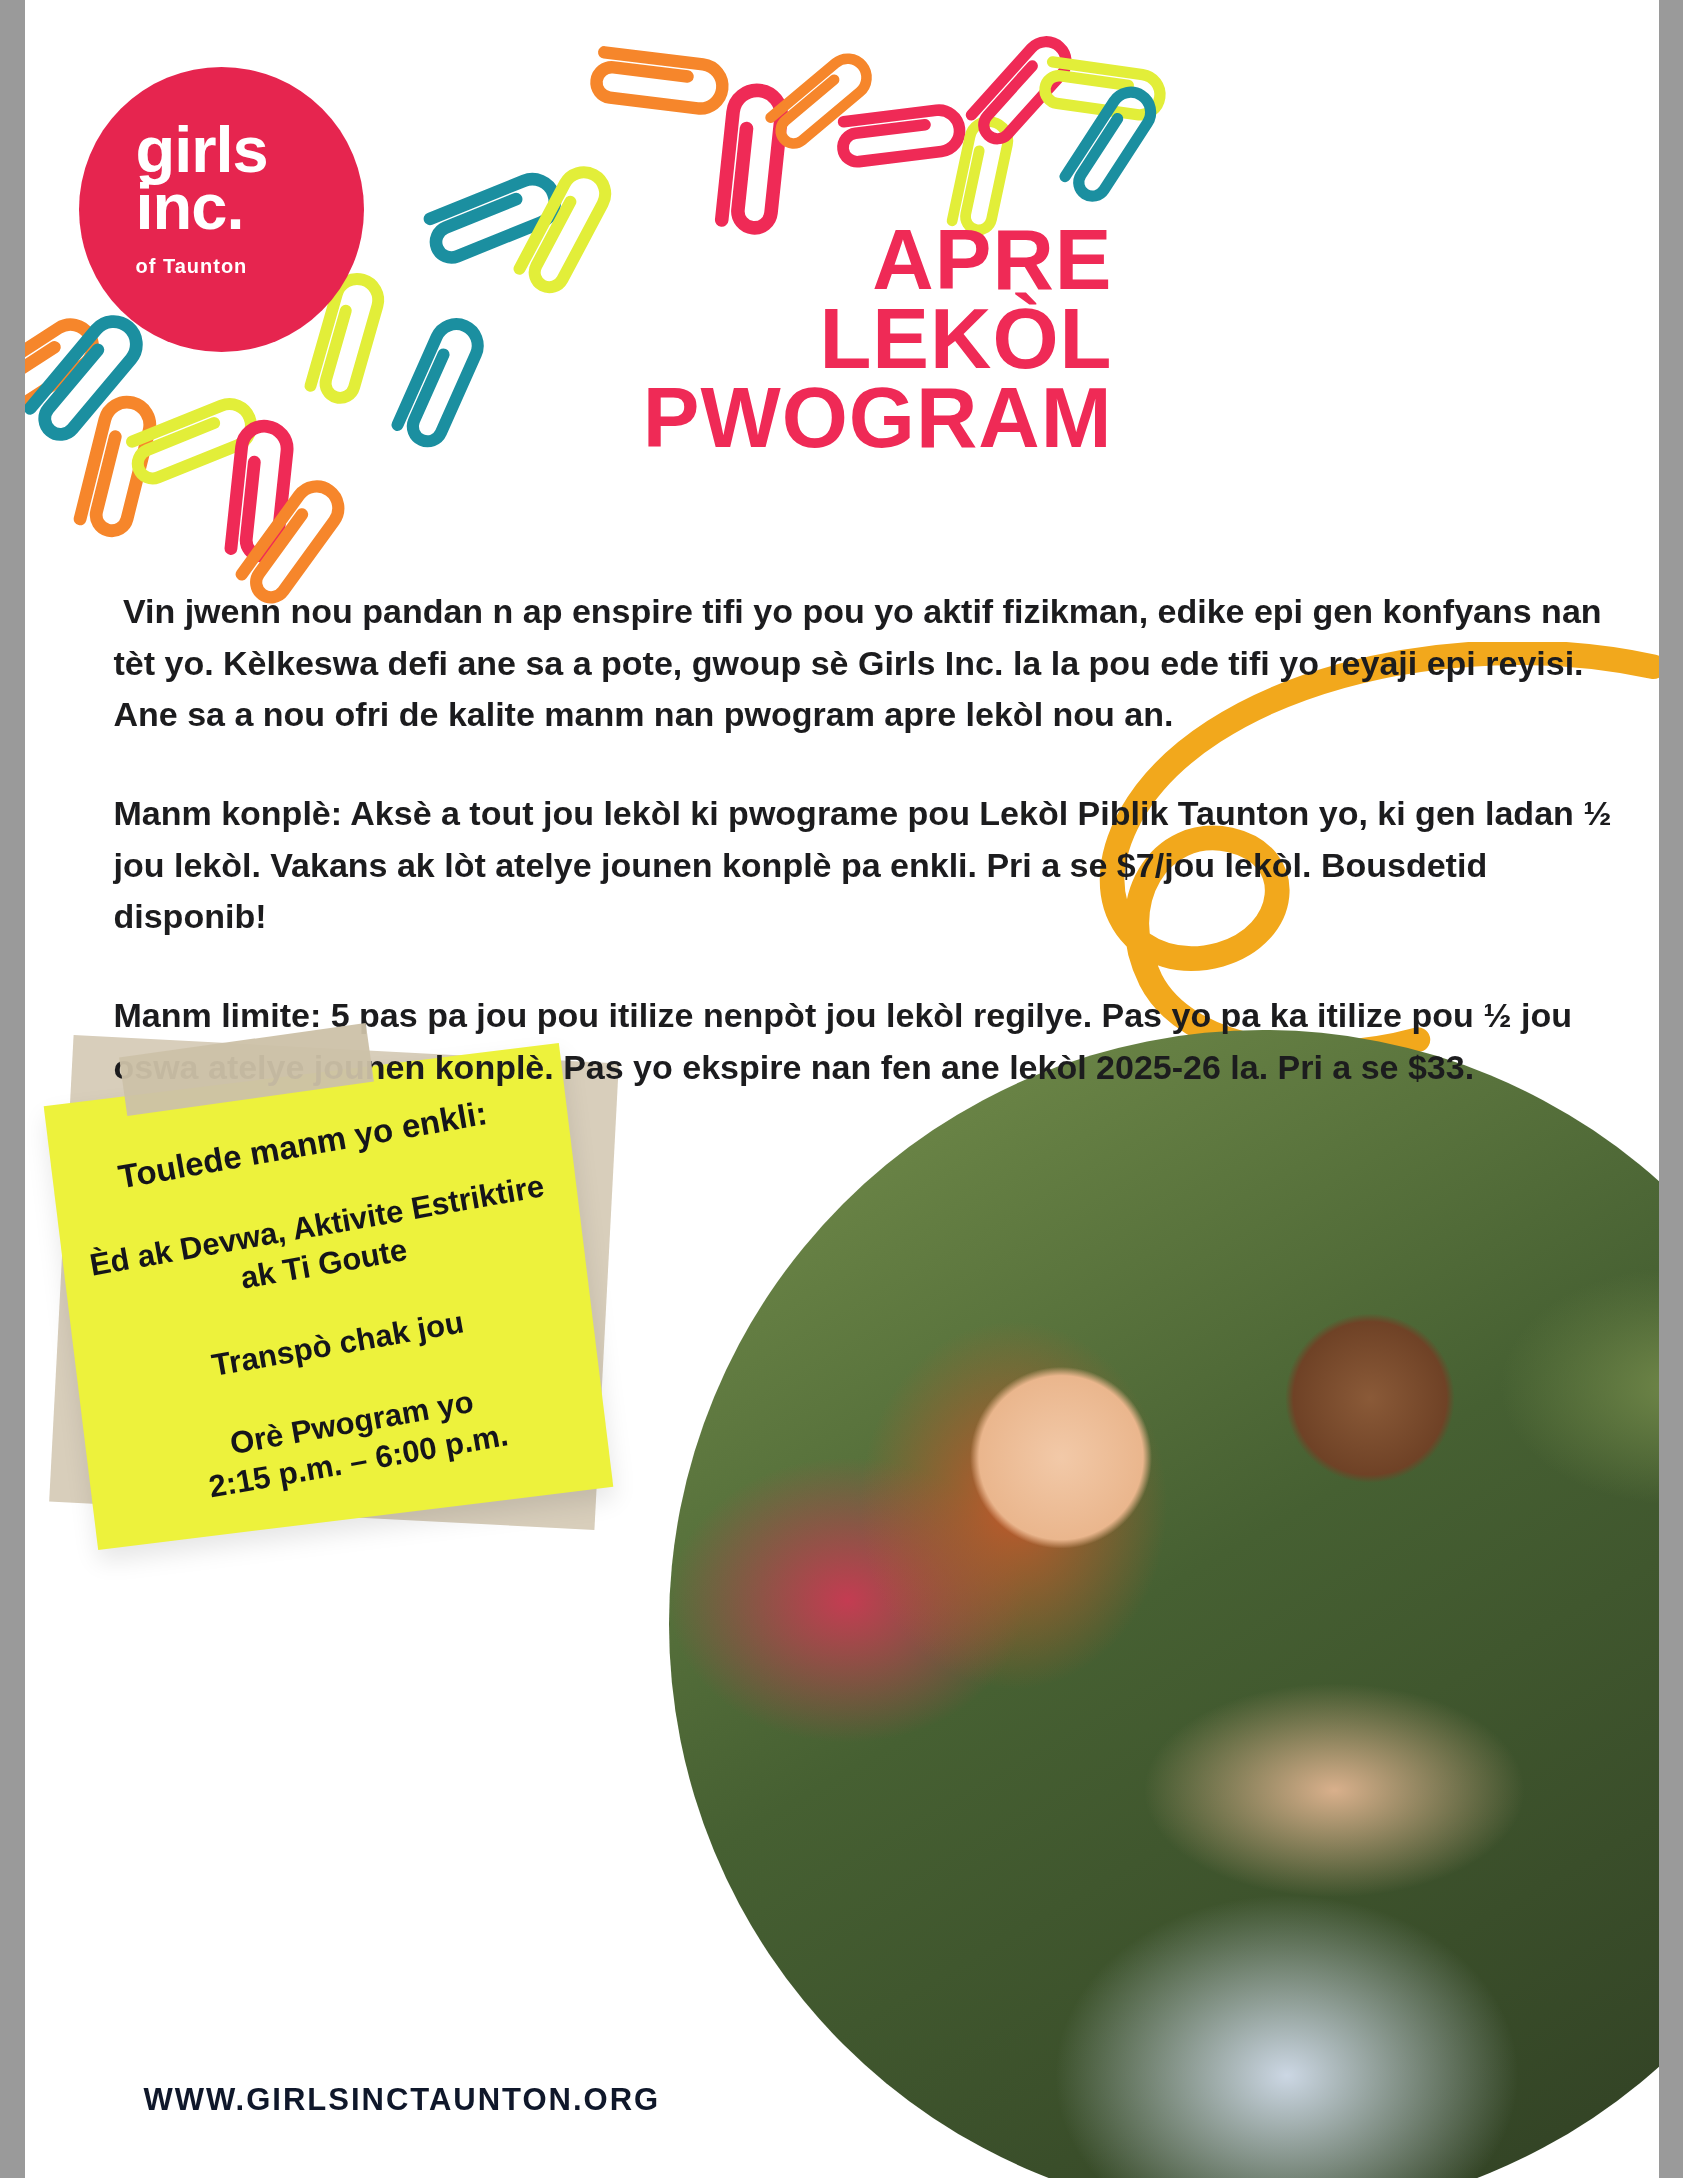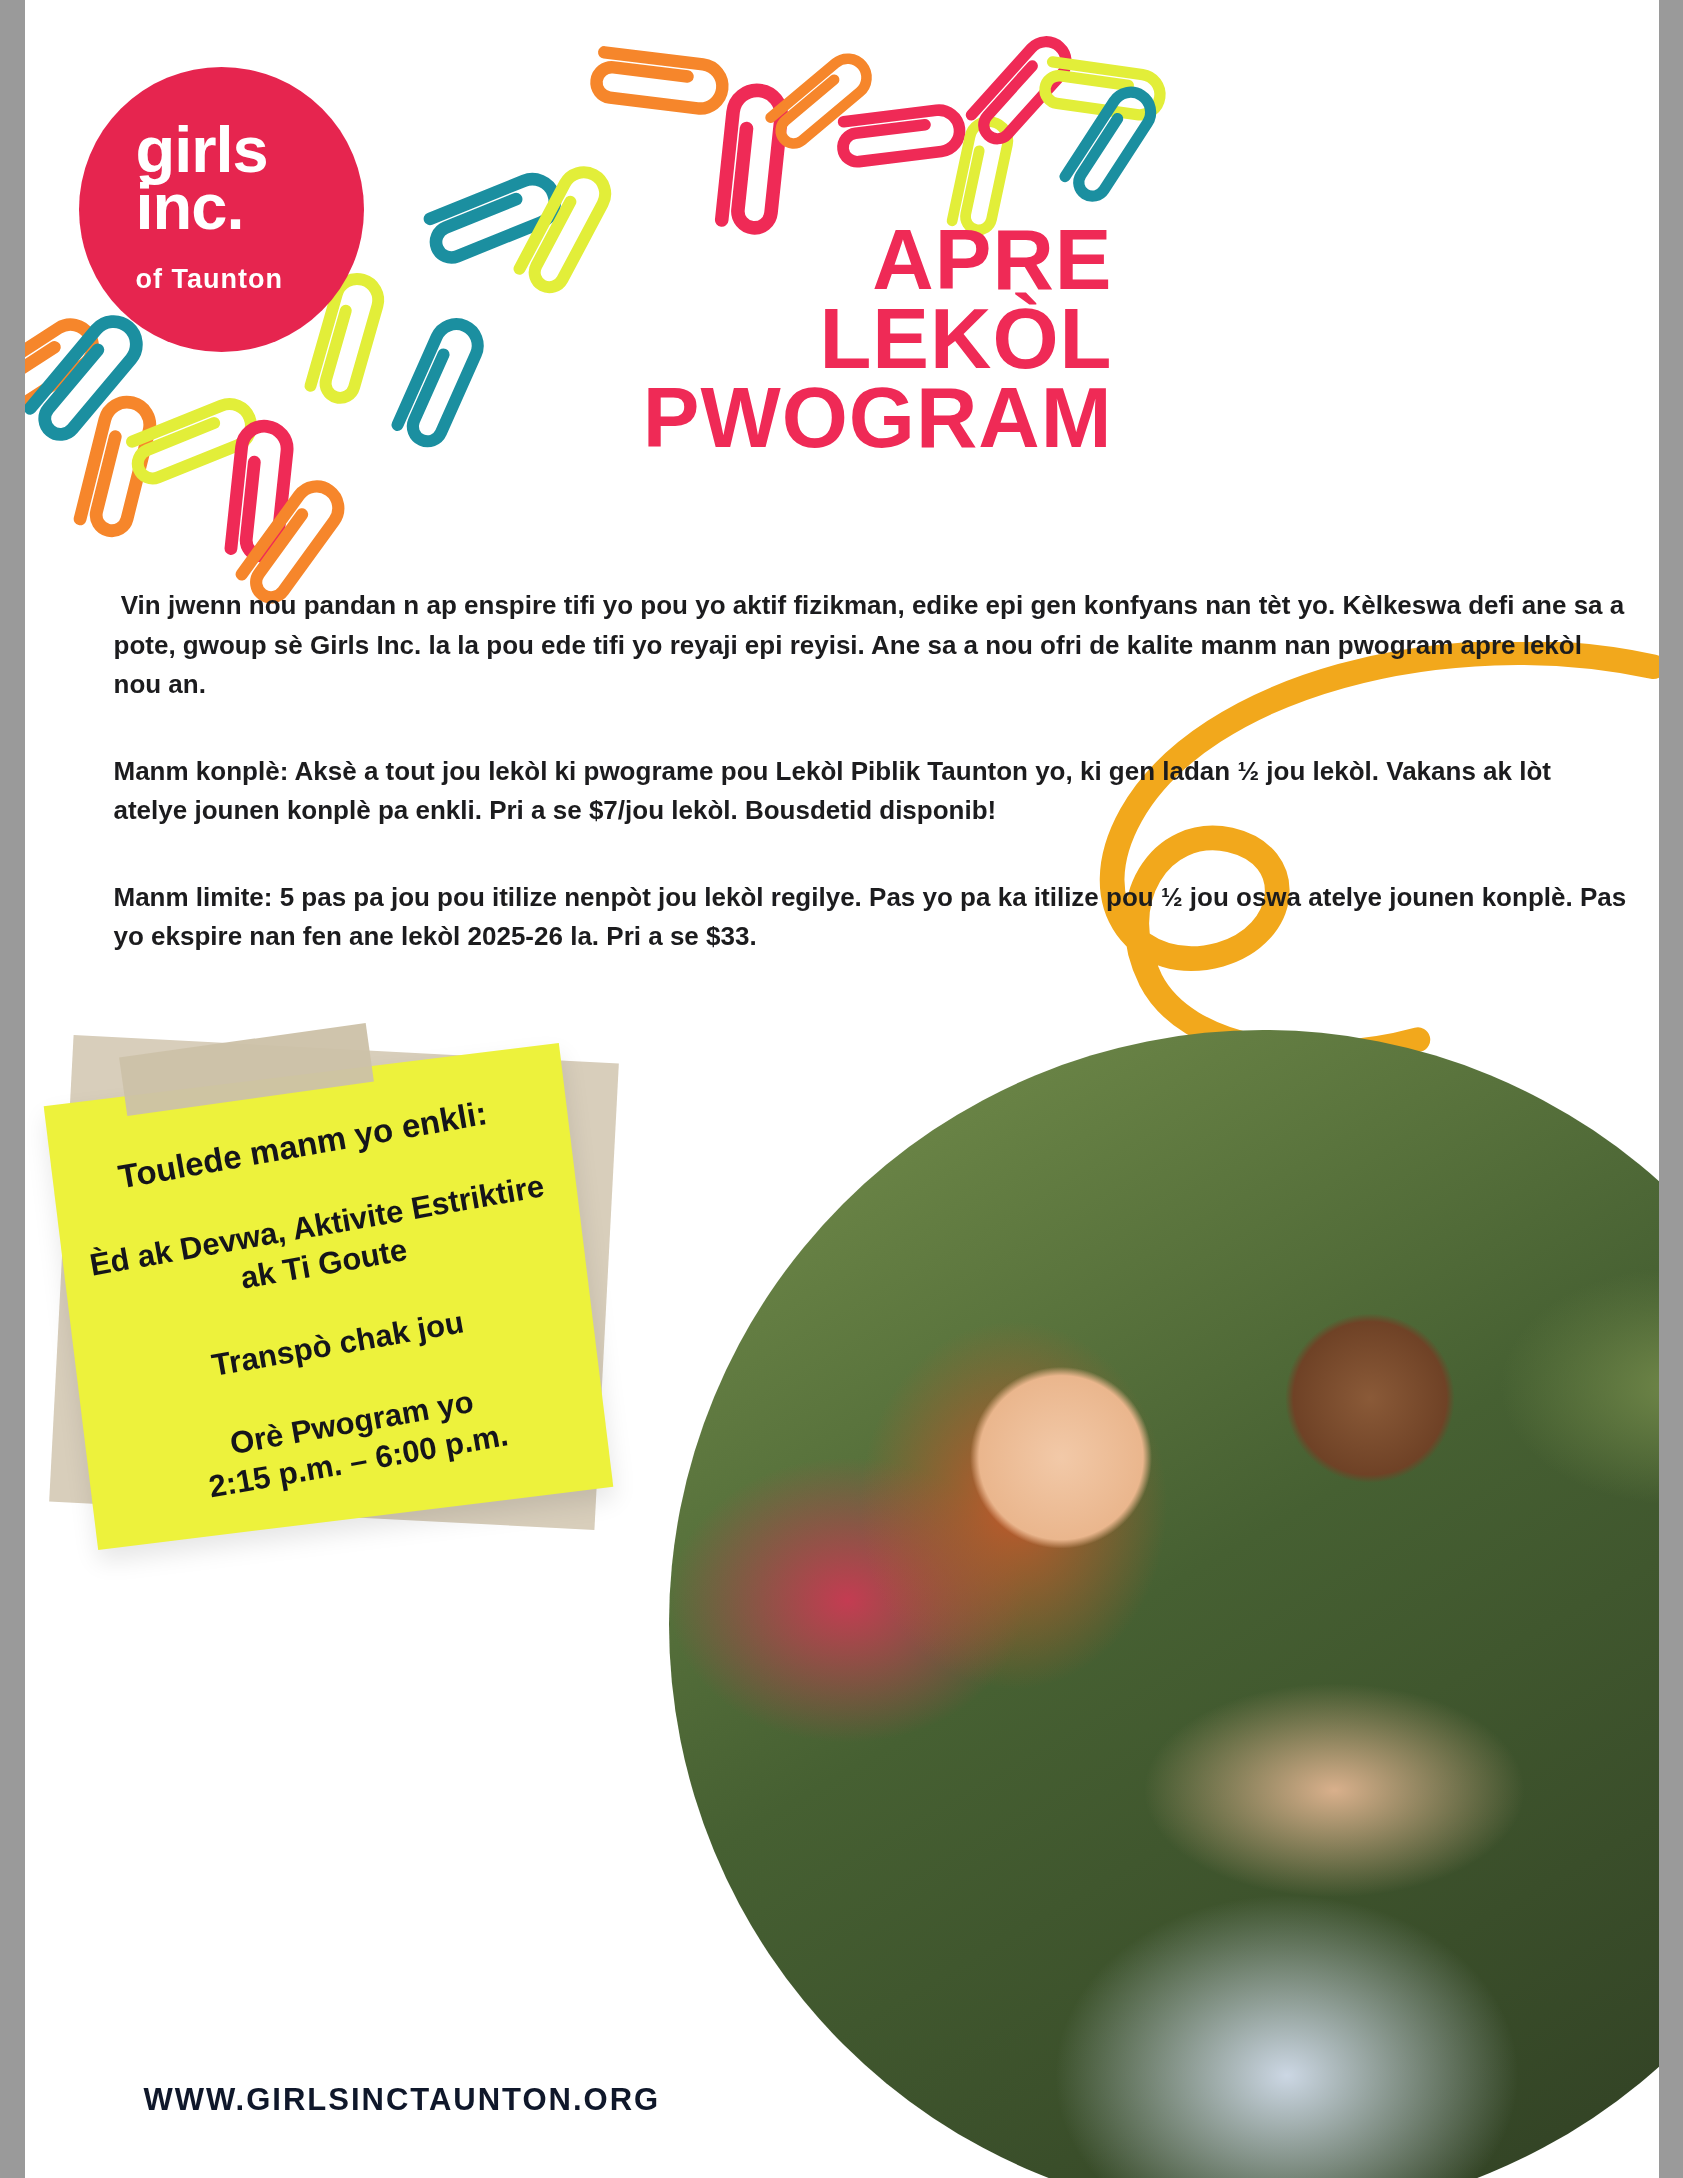--- a/index.html
+++ b/index.html
@@ -7,32 +7,32 @@
     position:relative;width:1634px;height:2178px;background:#ffffff;
     overflow:hidden;font-family:"Liberation Sans",sans-serif;margin:0 auto;
   }
   
   .logo-circle{
     position:absolute;left:54px;top:67px;width:285px;height:285px;border-radius:50%;
     background:#e6254f;color:#ffffff;z-index:4;
   }
   .logo-text{padding:54px 0 0 57px;}
   .logo-word{font-weight:bold;font-size:65px;line-height:.88;letter-spacing:-1px;}
-  .logo-sub{font-size:27px;font-weight:bold;margin-top:29px;letter-spacing:1px;}
+  .logo-sub{font-size:20px;font-weight:bold;margin-top:20px;letter-spacing:1px;}
   
   .clip{position:absolute;width:79px;height:158px;fill:none;z-index:1;}
   
   .title{
     position:absolute;top:220px;right:546px;text-align:right;color:#ef2a56;
     font-weight:bold;font-size:85px;line-height:.93;letter-spacing:1px;z-index:4;
   }
   
   .body-text{
     position:absolute;left:89px;top:586px;width:1517px;color:#1c1c1e;
-    font-size:26px;line-height:1.52;font-weight:bold;z-index:4;
+    font-size:34px;line-height:1.52;font-weight:bold;z-index:4;
   }
   .body-text p{margin:0 0 47px 0;}
   .pre{white-space:pre-wrap;}
   
   .curl{position:absolute;left:995px;top:642px;width:683px;height:455px;z-index:1;fill:none;}
   
   .note-backing{
     position:absolute;left:36px;top:1049px;width:546px;height:467px;
     background:#d8cebb;transform:rotate(3deg);z-index:3;
   }

